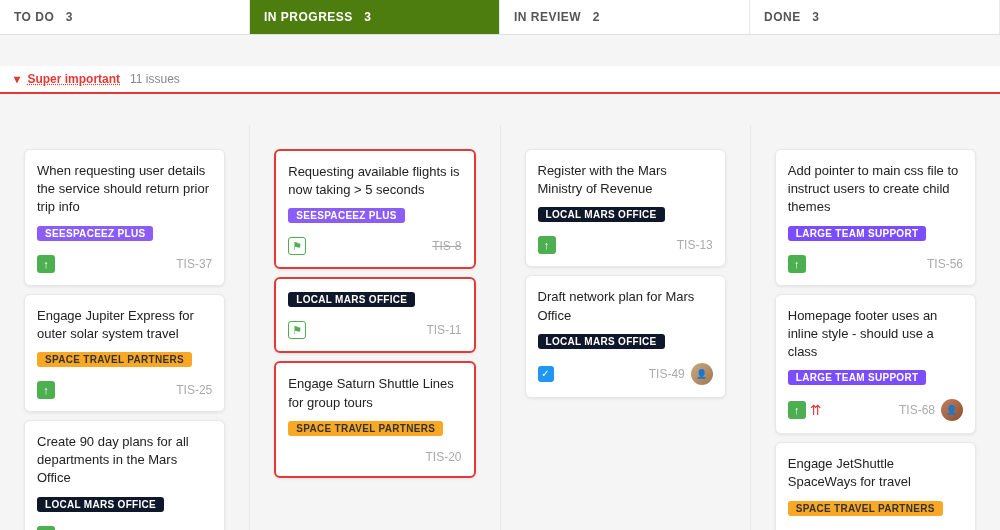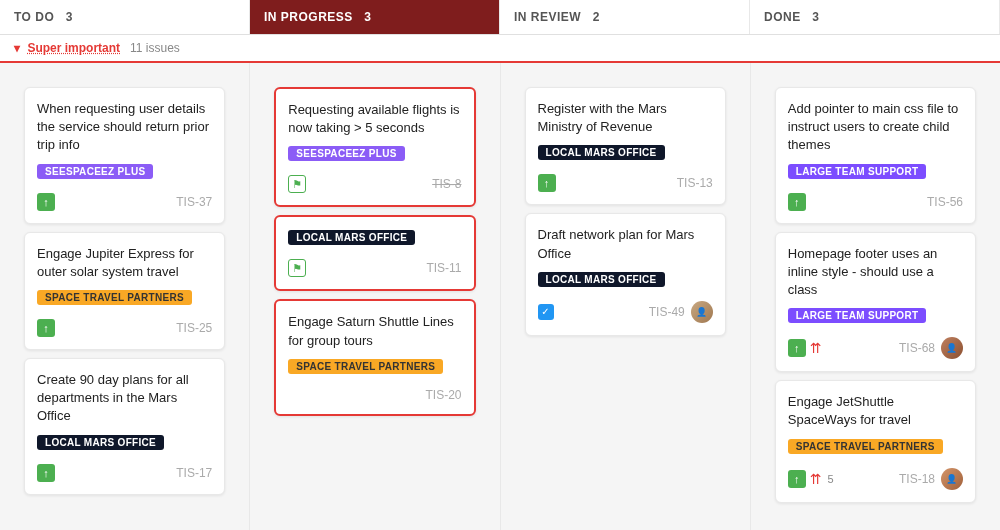--- a/index.html
+++ b/index.html
@@ -7,40 +7,41 @@
       font-family: -apple-system, BlinkMacSystemFont, 'Segoe UI', sans-serif;
       background: #f5f5f5;
       font-size: 13px;
       color: #333;
     }
     .board {
       display: flex;
       flex-direction: column;
       height: 530px;
       overflow: hidden;
+      gap: 31px;
     }
     .board-header {
       display: flex;
       background: #fff;
       border-bottom: 1px solid #e0e0e0;
     }
     .column-header {
       flex: 1;
       padding: 10px 14px;
       font-weight: 700;
       font-size: 12px;
       letter-spacing: 0.5px;
       color: #555;
       border-right: 1px solid #e8e8e8;
       display: flex;
       align-items: center;
       gap: 6px;
     }
     .column-header.in-progress {
-      background: #7f1d1d;
+      background: #4d7c0f;
       color: #fff;
     }
     .group-label {
       background: #fff;
       padding: 6px 14px;
       border-bottom: 2px solid #e53935;
       font-size: 12px;
       font-weight: 700;
     }
     .group-label .label-text {

